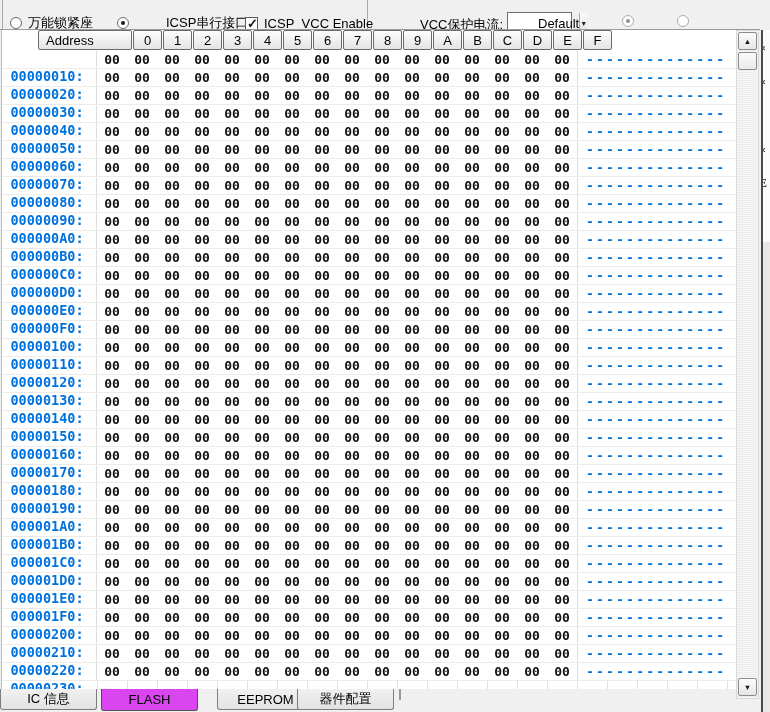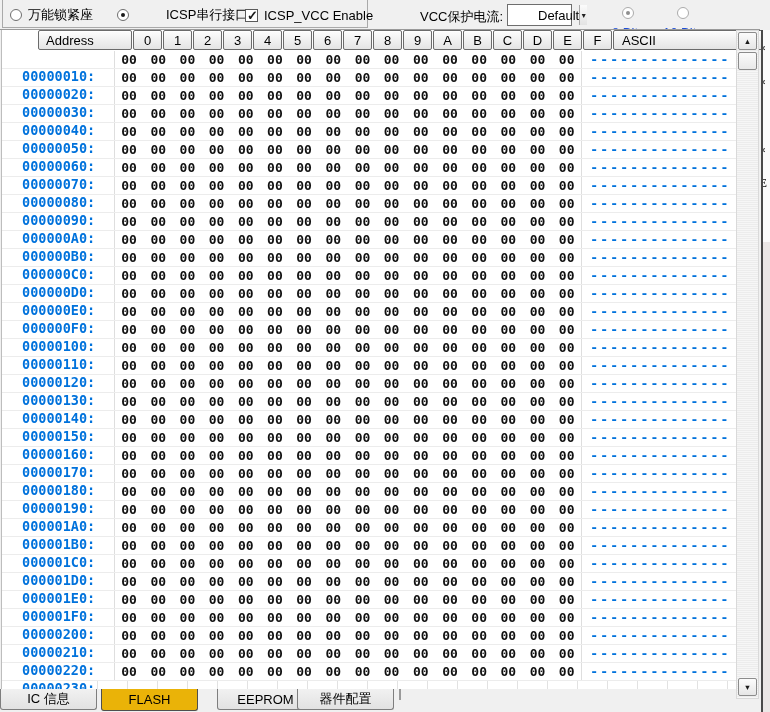--- a/index.html
+++ b/index.html
@@ -1,19 +1,19 @@
 <!DOCTYPE html>
 <html style="--blue: #0072DC;"><head>
 <meta charset="utf-8">
 <style>
   html,body{margin:0;padding:0;background:#D4D0C8;}
   .screen{position:relative;width:770px;height:712px;background:#F0F0F0;overflow:hidden;
           font-family:"Liberation Sans",sans-serif;color:#000;}
   
-  .topbar{position:absolute;left:0;top:0;width:770px;height:30px;}
+  .topbar{position:absolute;left:0;top:8px;width:770px;height:30px;}
   .groupbox{position:absolute;left:2px;top:-12px;width:366px;height:40px;
             border:1px solid #A9A9A9;box-sizing:border-box;}
   .ctl{position:absolute;display:flex;align-items:center;gap:6px;height:16px;
        font-size:13px;white-space:nowrap;}
   .rad{width:12px;height:12px;border-radius:50%;background:#fff;border:1px solid #6E6E6E;
        box-sizing:border-box;position:relative;flex:0 0 auto;}
   .rad.on::after{content:"";position:absolute;left:3px;top:3px;width:4px;height:4px;
        border-radius:50%;background:#1A1A1A;}
   .ctl.disabled{color:#1d4ed8;flex-direction:column;}
   .ctl.disabled .rad{border-color:#ABABAB;}
@@ -39,21 +39,21 @@
        background:linear-gradient(#FDFDFD,#E4E4E4);
        box-shadow:inset 0 1px 0 #fff;
        display:flex;align-items:center;justify-content:center;font-size:13px;}
   .hc-addr{width:94px;justify-content:flex-start;padding-left:7px;margin-left:36px;}
   .hc-ascii{width:158px;justify-content:flex-start;padding-left:8px;}
   .rows{position:absolute;left:0;top:21px;width:734px;}
   .hrow{display:flex;height:18px;box-sizing:border-box;border-bottom:1px solid #ECECEC;
        align-items:center;}
   .addr{width:95px;box-sizing:border-box;border-right:1px solid #DEDEDE;height:100%;
        color:var(--blue,#0072DC);font:bold 13.5px "DejaVu Sans Mono",monospace;
-       text-align:left;padding:17px 4px 0 0;margin-left:20px;}
+       text-align:center;padding:17px 4px 0 0;}
   .hexv{width:30px;text-align:center;font:bold 13px "DejaVu Sans Mono",monospace;color:#111;}
   .asciiv{width:159px;box-sizing:border-box;border-left:1px solid #DEDEDE;height:100%;
        color:var(--blue,#0072DC);font:bold 13px "DejaVu Sans Mono",monospace;
        letter-spacing:2.2px;padding:1px 0 0 8px;overflow:hidden;}
   .bottom-strip{position:absolute;left:95px;top:651px;width:639px;height:8px;
        background:repeating-linear-gradient(to right,#E2E2E2 0 1px,transparent 1px 30px);}
   
   .sb{position:absolute;left:736px;top:30px;width:23px;height:669px;
        background:repeating-linear-gradient(0deg,#F6F6F6 0 1px,#ECECEC 1px 2px);
        border:1px solid #D9D9D9;box-sizing:border-box;}
@@ -72,21 +72,21 @@
   .frag:nth-child(1){top:14px;}
   .frag:nth-child(2){top:48px;}
   .frag:nth-child(3){top:116px;}
   .frag:nth-child(4){top:146px;font-family:"Liberation Serif",serif;}
   
   .tabbar{position:absolute;left:0;top:689px;width:770px;height:23px;}
   .tab{position:absolute;top:0;height:21px;width:97px;box-sizing:border-box;
        border:1px solid #7E7E7E;border-top:none;border-radius:0 0 3px 3px;
        background:linear-gradient(#F1F1F1,#E2E2E2);
        display:flex;align-items:center;justify-content:center;font-size:13px;}
-  .tab.active{background:#eab308;border-color:#4F4F4F;z-index:2;height:22px;}
+  .tab.active{background:#d946ef;border-color:#4F4F4F;z-index:2;height:22px;}
   .tab:nth-child(1){left:3px;}
   .tab:nth-child(2){left:101px;}
   .tab:nth-child(3){left:217px;}
   .tab:nth-child(4){left:297px;}
   .tab-endcap{position:absolute;left:399px;top:0;width:2px;height:11px;background:#9A9A9A;}
 </style>
 </head>
 <body>
 
 <div class="screen">
@@ -143,21 +143,20 @@
         <div class="hcell">6</div>
         <div class="hcell">7</div>
         <div class="hcell">8</div>
         <div class="hcell">9</div>
         <div class="hcell">A</div>
         <div class="hcell">B</div>
         <div class="hcell">C</div>
         <div class="hcell">D</div>
         <div class="hcell">E</div>
         <div class="hcell">F</div>
-        <div class="hcell hc-ascii">ASCII</div>
       </div>
     <div class="rows">
         <div class="hrow">
           <div class="addr">00000010:</div>
           <div class="hexv">00</div>
           <div class="hexv">00</div>
           <div class="hexv">00</div>
           <div class="hexv">00</div>
           <div class="hexv">00</div>
           <div class="hexv">00</div>

